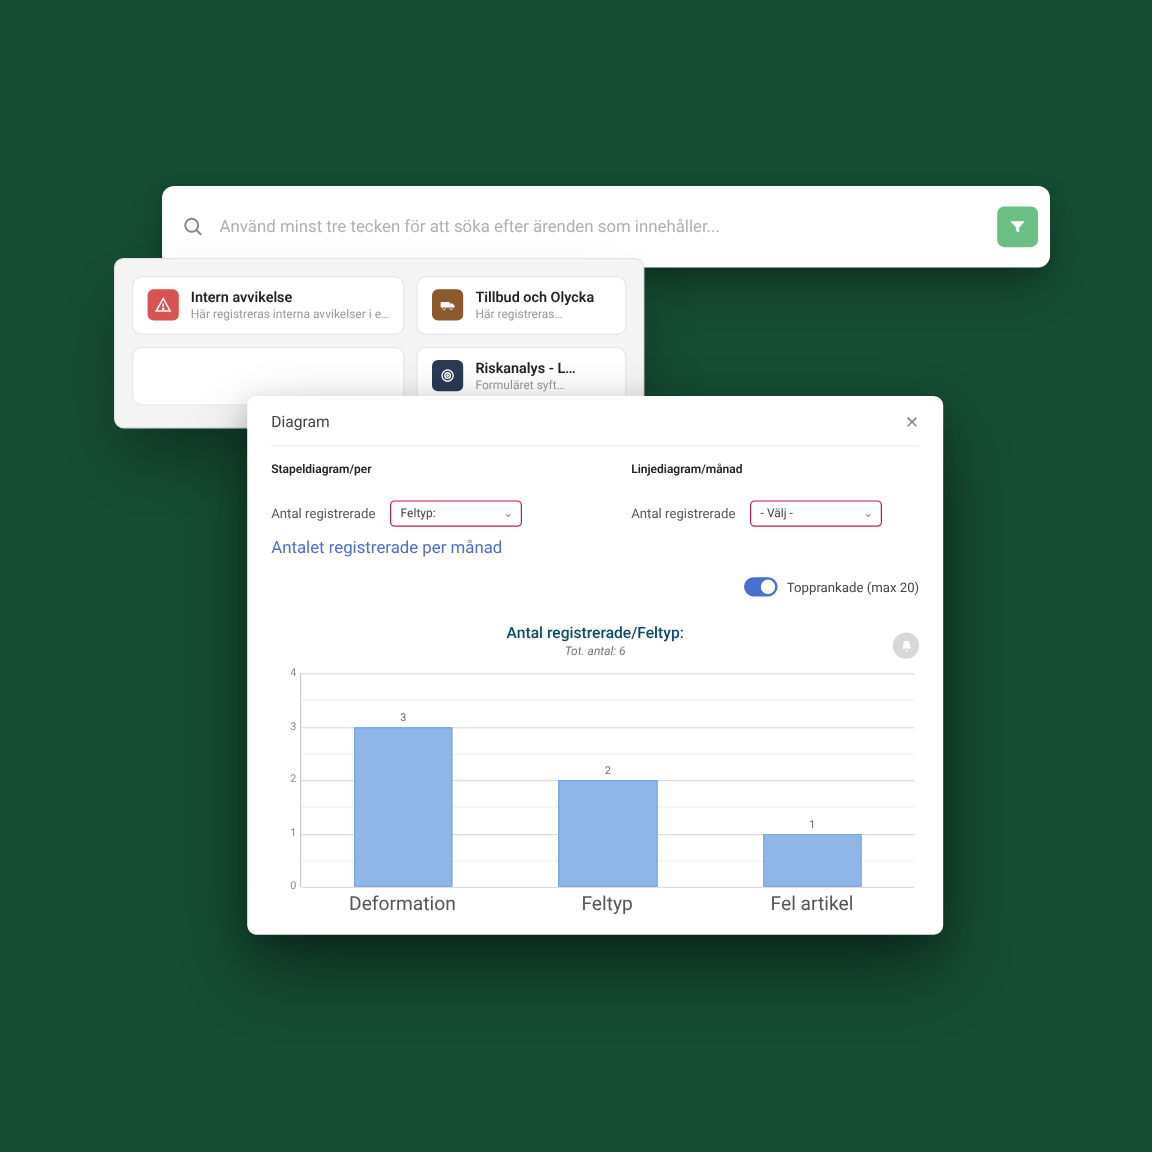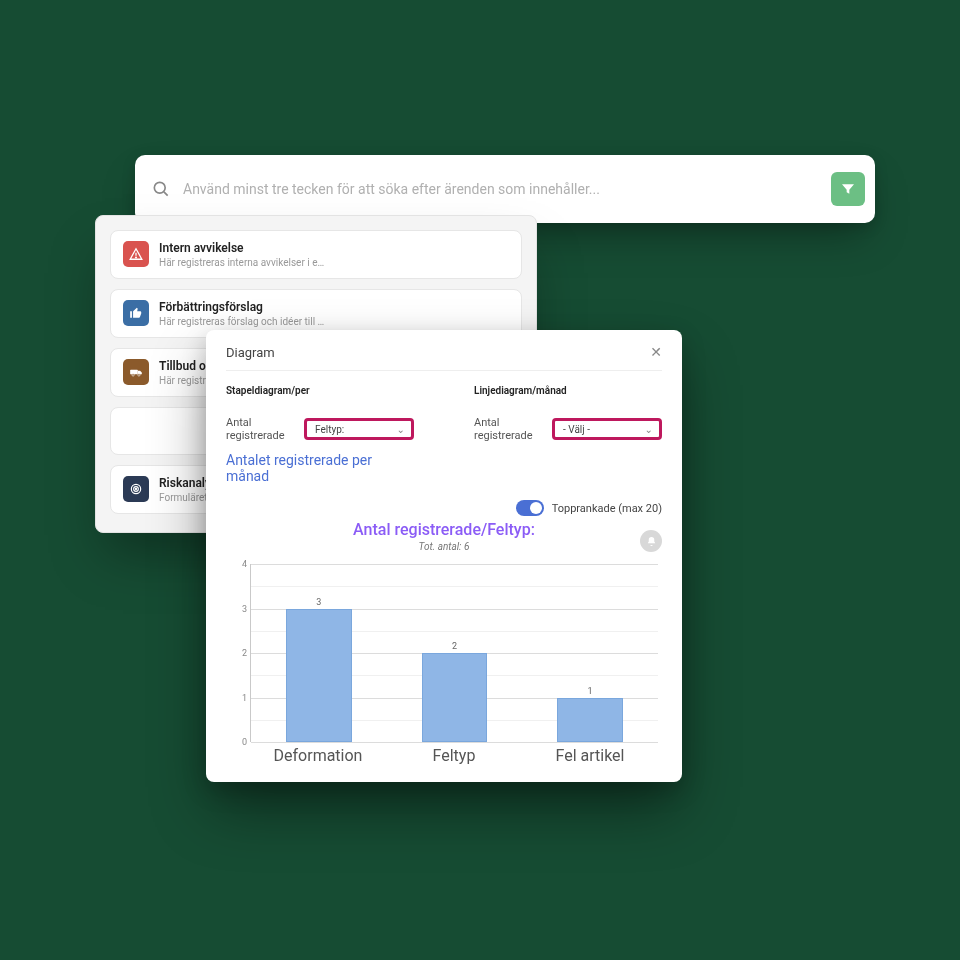--- a/index.html
+++ b/index.html
@@ -39,21 +39,21 @@
     position: absolute;
     left: 95px; top: 215px;
     width: 442px;
     background: #f4f4f4;
     border: 1px solid #e3e3e3;
     border-radius: 8px;
     padding: 14px 14px 18px;
     box-shadow: 0 30px 50px -10px rgba(0,0,0,.35);
   }
   .panel-title { font-size: 13px; font-weight: 600; color: #333; margin-bottom: 12px; }
-  .cards { display: grid; grid-template-columns: 1fr; gap: 10px; }
+  .cards { display: grid; grid-template-columns: 1fr 1fr; gap: 10px; }
   .card {
     background: #fff;
     border: 1px solid #e6e6e6;
     border-radius: 8px;
     padding: 10px 12px;
     display: flex; gap: 10px; align-items: flex-start;
     min-height: 48px;
     cursor: pointer;
   }
   .card .icon {
@@ -66,59 +66,59 @@
   .icon.brown { background: #8b5a2b; }
   .icon.navy  { background: #2b3a55; }
   .card .txt { overflow: hidden; }
   .card .t { font-size: 12px; font-weight: 600; color: #222; white-space: nowrap; overflow: hidden; text-overflow: ellipsis; }
   .card .d { font-size: 10px; color: #999; white-space: nowrap; overflow: hidden; text-overflow: ellipsis; margin-top: 2px; }
 
   
   .modal {
     position: absolute;
     left: 206px; top: 330px;
-    width: 476px;
+    width: 580px;
     background: #fff;
     border-radius: 8px;
     box-shadow: 0 30px 60px -5px rgba(0,0,0,.45), 0 8px 24px rgba(0,0,0,.2);
     padding: 14px 20px 18px;
   }
   .modal-head { display: flex; justify-content: space-between; align-items: center; border-bottom: 1px solid #eee; padding-bottom: 10px; margin-bottom: 14px; }
   .modal-head .mtitle { font-size: 13px; color: #444; }
   .close { color: #888; cursor: pointer; font-size: 14px; }
 
   .controls { display: flex; gap: 60px; margin-bottom: 4px; }
   .col { flex: 1 1 0; }
   .sect { font-size: 10px; font-weight: 600; color: #222; margin-bottom: 10px; }
   .row { display: flex; align-items: center; gap: 12px; font-size: 11px; color: #555; margin-top: 20px; }
   .select {
     flex: 0 0 auto;
     width: 110px; height: 22px;
-    border: 3px solid #be185d; border-radius: 4px;
+    border: 1px solid #be185d; border-radius: 4px;
     font-size: 10px; color: #444;
     display: flex; align-items: center; justify-content: space-between;
     padding: 0 6px 0 8px; cursor: pointer;
     background: #fff;
   }
   .select .chev { color: #888; }
   .linkish { color: #4a6fd4; font-size: 14px; margin-top: 10px; cursor: pointer; }
 
-  .toprank-row { display: flex; justify-content: flex-end; align-items: center; gap: 8px; margin: 16px 0 4px; }
+  .toprank-row { display: flex; justify-content: flex-end; align-items: center; gap: 8px; margin: 16px 0 24px; }
   .toggle {
     width: 28px; height: 16px; background: #4a6fd4; border-radius: 999px;
     position: relative; cursor: pointer;
   }
   .toggle::after {
     content: ""; position: absolute; right: 2px; top: 2px;
     width: 12px; height: 12px; background: #fff; border-radius: 50%;
   }
   .toprank-label { font-size: 11px; color: #444; }
 
   .chart-head { text-align: center; }
-  .ctitle { font-size: 16px; color: #8b5cf6; font-weight: 500; }
+  .ctitle { font-size: 13px; color: #0c4a6e; font-weight: 500; }
   .csub { font-size: 10px; color: #777; margin-top: 2px; font-style: italic; }
   .bell {
     float: right; width: 22px; height: 22px; border-radius: 50%;
     background: #d8d8d8; display: flex; align-items: center; justify-content: center;
     color: #fff; margin-top: -22px; cursor: pointer;
   }
 
   
   .chart {
     position: relative; margin-top: 12px;
@@ -176,31 +176,20 @@
       <div class="icon red">
         <svg width="14" height="14" viewBox="0 0 24 24" fill="none" stroke="#fff" stroke-width="2.2">
             <path d="M12 3 2 21h20z"></path>
             <line x1="12" y1="10" x2="12" y2="15"></line>
             <circle cx="12" cy="18" r="0.8" fill="#fff"></circle>
           </svg>
       </div>
       <div class="txt">
         <div class="t">Intern avvikelse</div>
         <div class="d">Här registreras interna avvikelser i e…</div>
-      </div>
-    </div>
-    <div class="card">
-      <div class="icon blue">
-        <svg width="14" height="14" viewBox="0 0 24 24" fill="#fff">
-            <path d="M2 20h3V9H2zm19-9c0-1-.9-2-2-2h-5l.8-4c0-.4-.1-.8-.4-1.1l-1-1L7 9v11h10c.8 0 1.5-.5 1.8-1.2l2.1-6c.1-.3.1-.5.1-.8z"></path>
-          </svg>
-      </div>
-      <div class="txt">
-        <div class="t">Förbättringsförslag</div>
-        <div class="d">Här registreras förslag och idéer till …</div>
       </div>
     </div>
     <div class="card">
       <div class="icon brown">
         <svg width="14" height="14" viewBox="0 0 24 24" fill="#fff">
             <rect x="2" y="8" width="13" height="8" rx="1"></rect>
             <path d="M15 10h4l3 3v3h-7z"></path>
             <circle cx="7" cy="17" r="2" fill="#8b5a2b" stroke="#fff"></circle>
             <circle cx="17" cy="17" r="2" fill="#8b5a2b" stroke="#fff"></circle>
           </svg>

